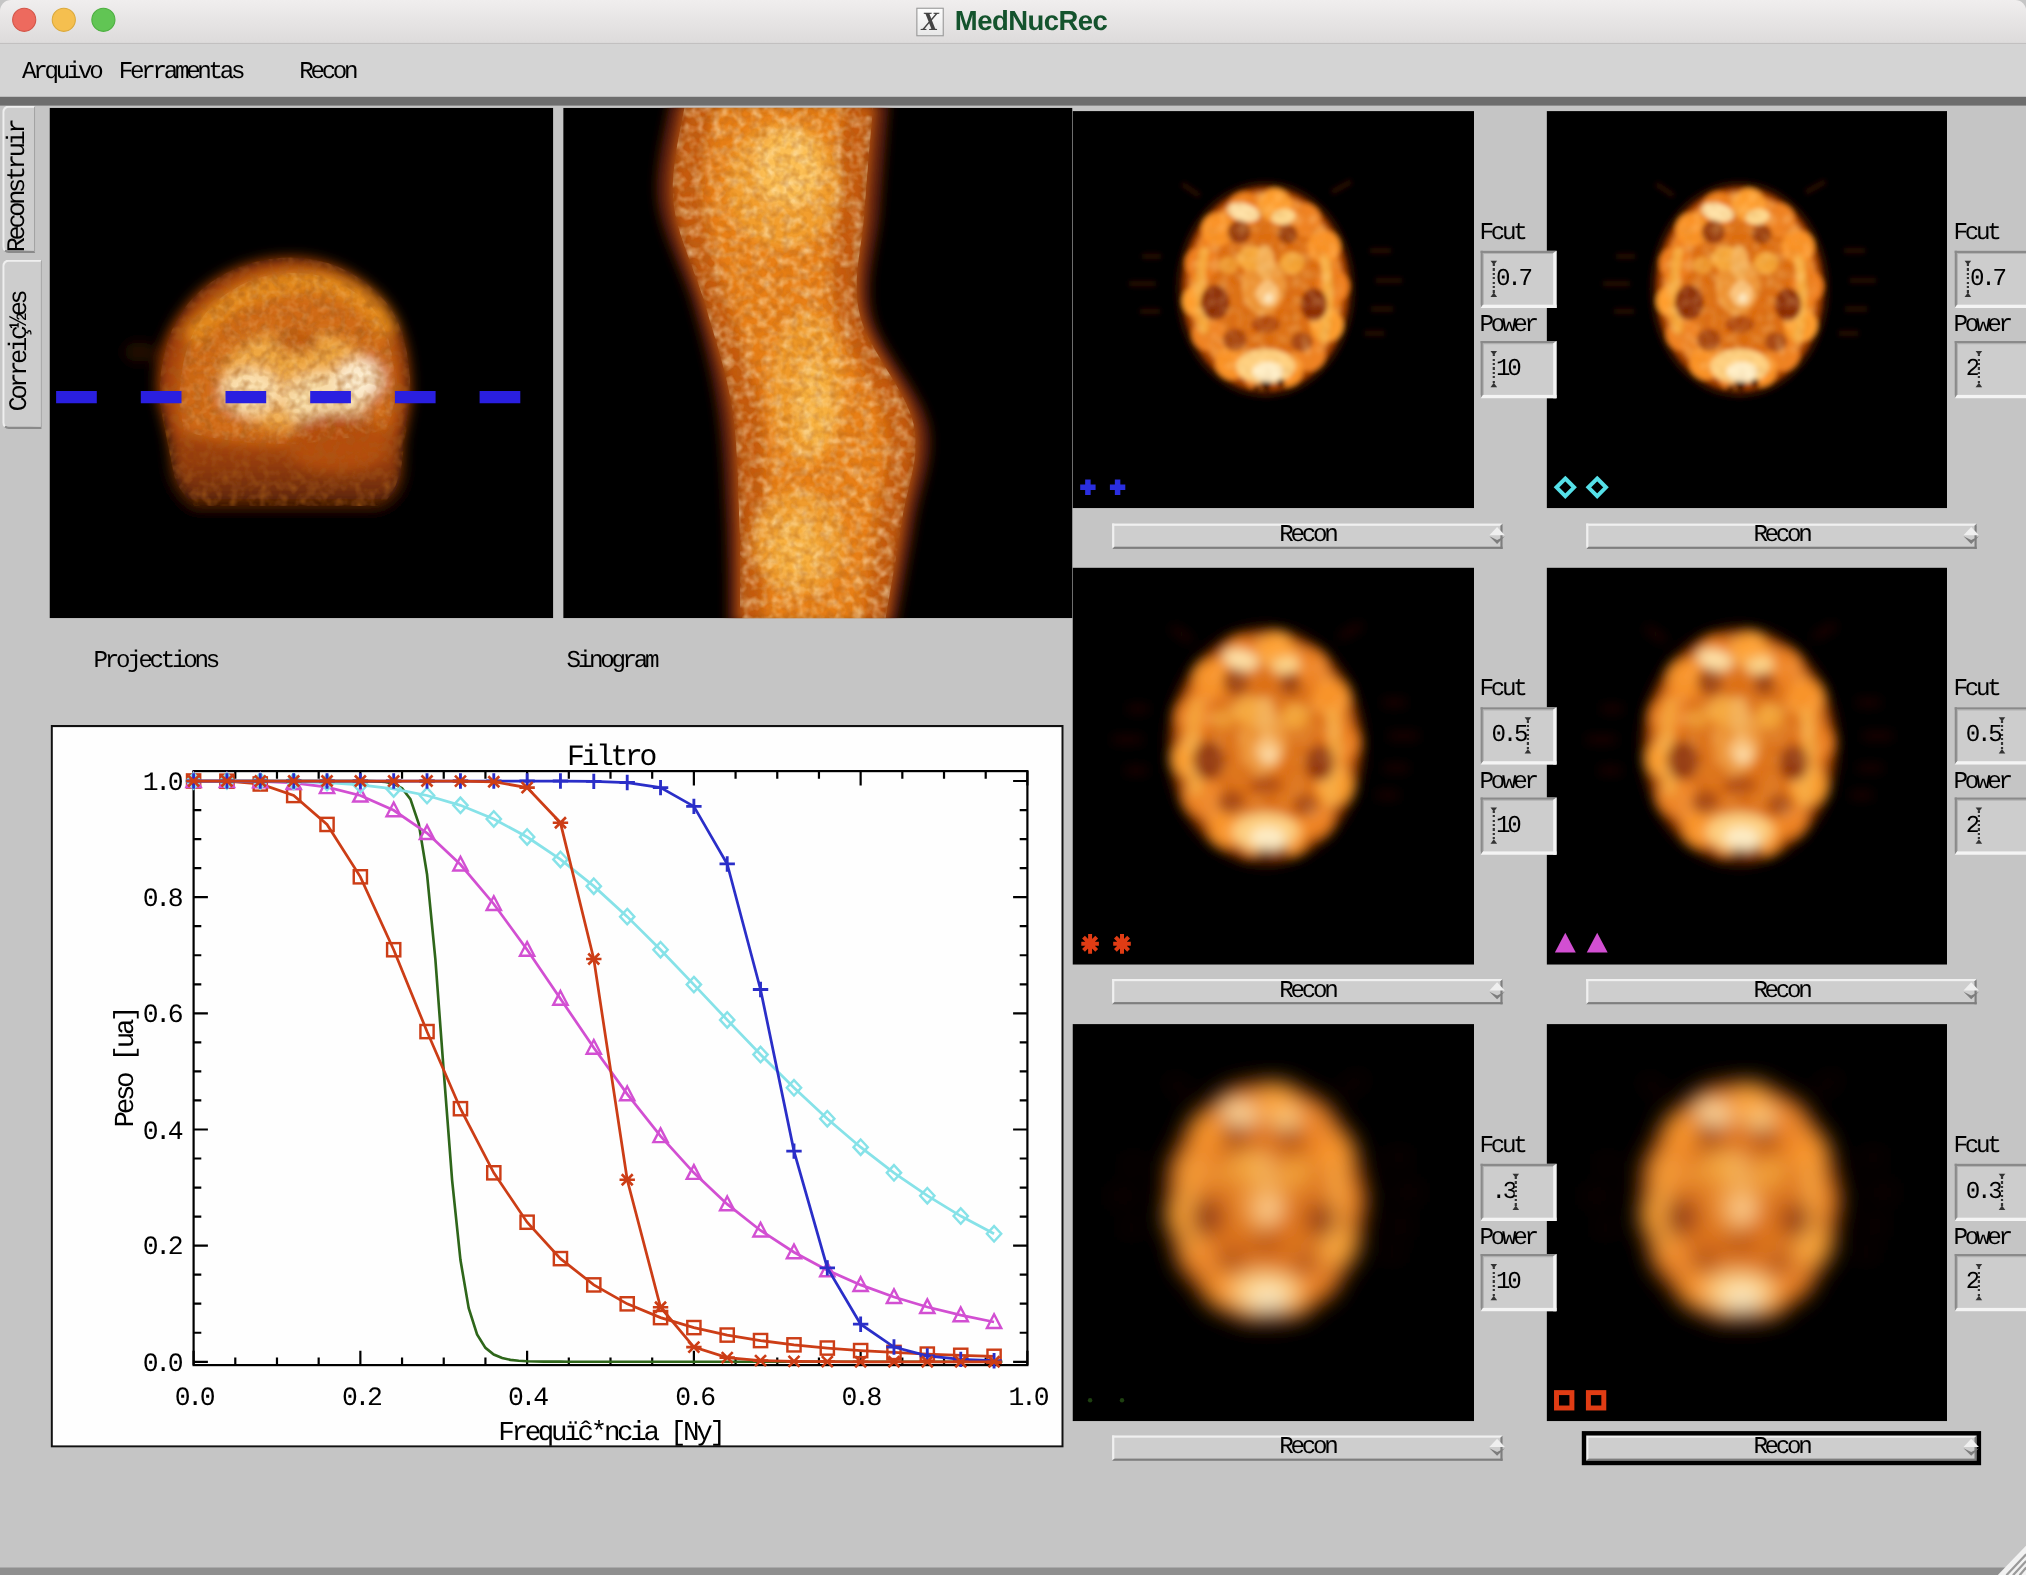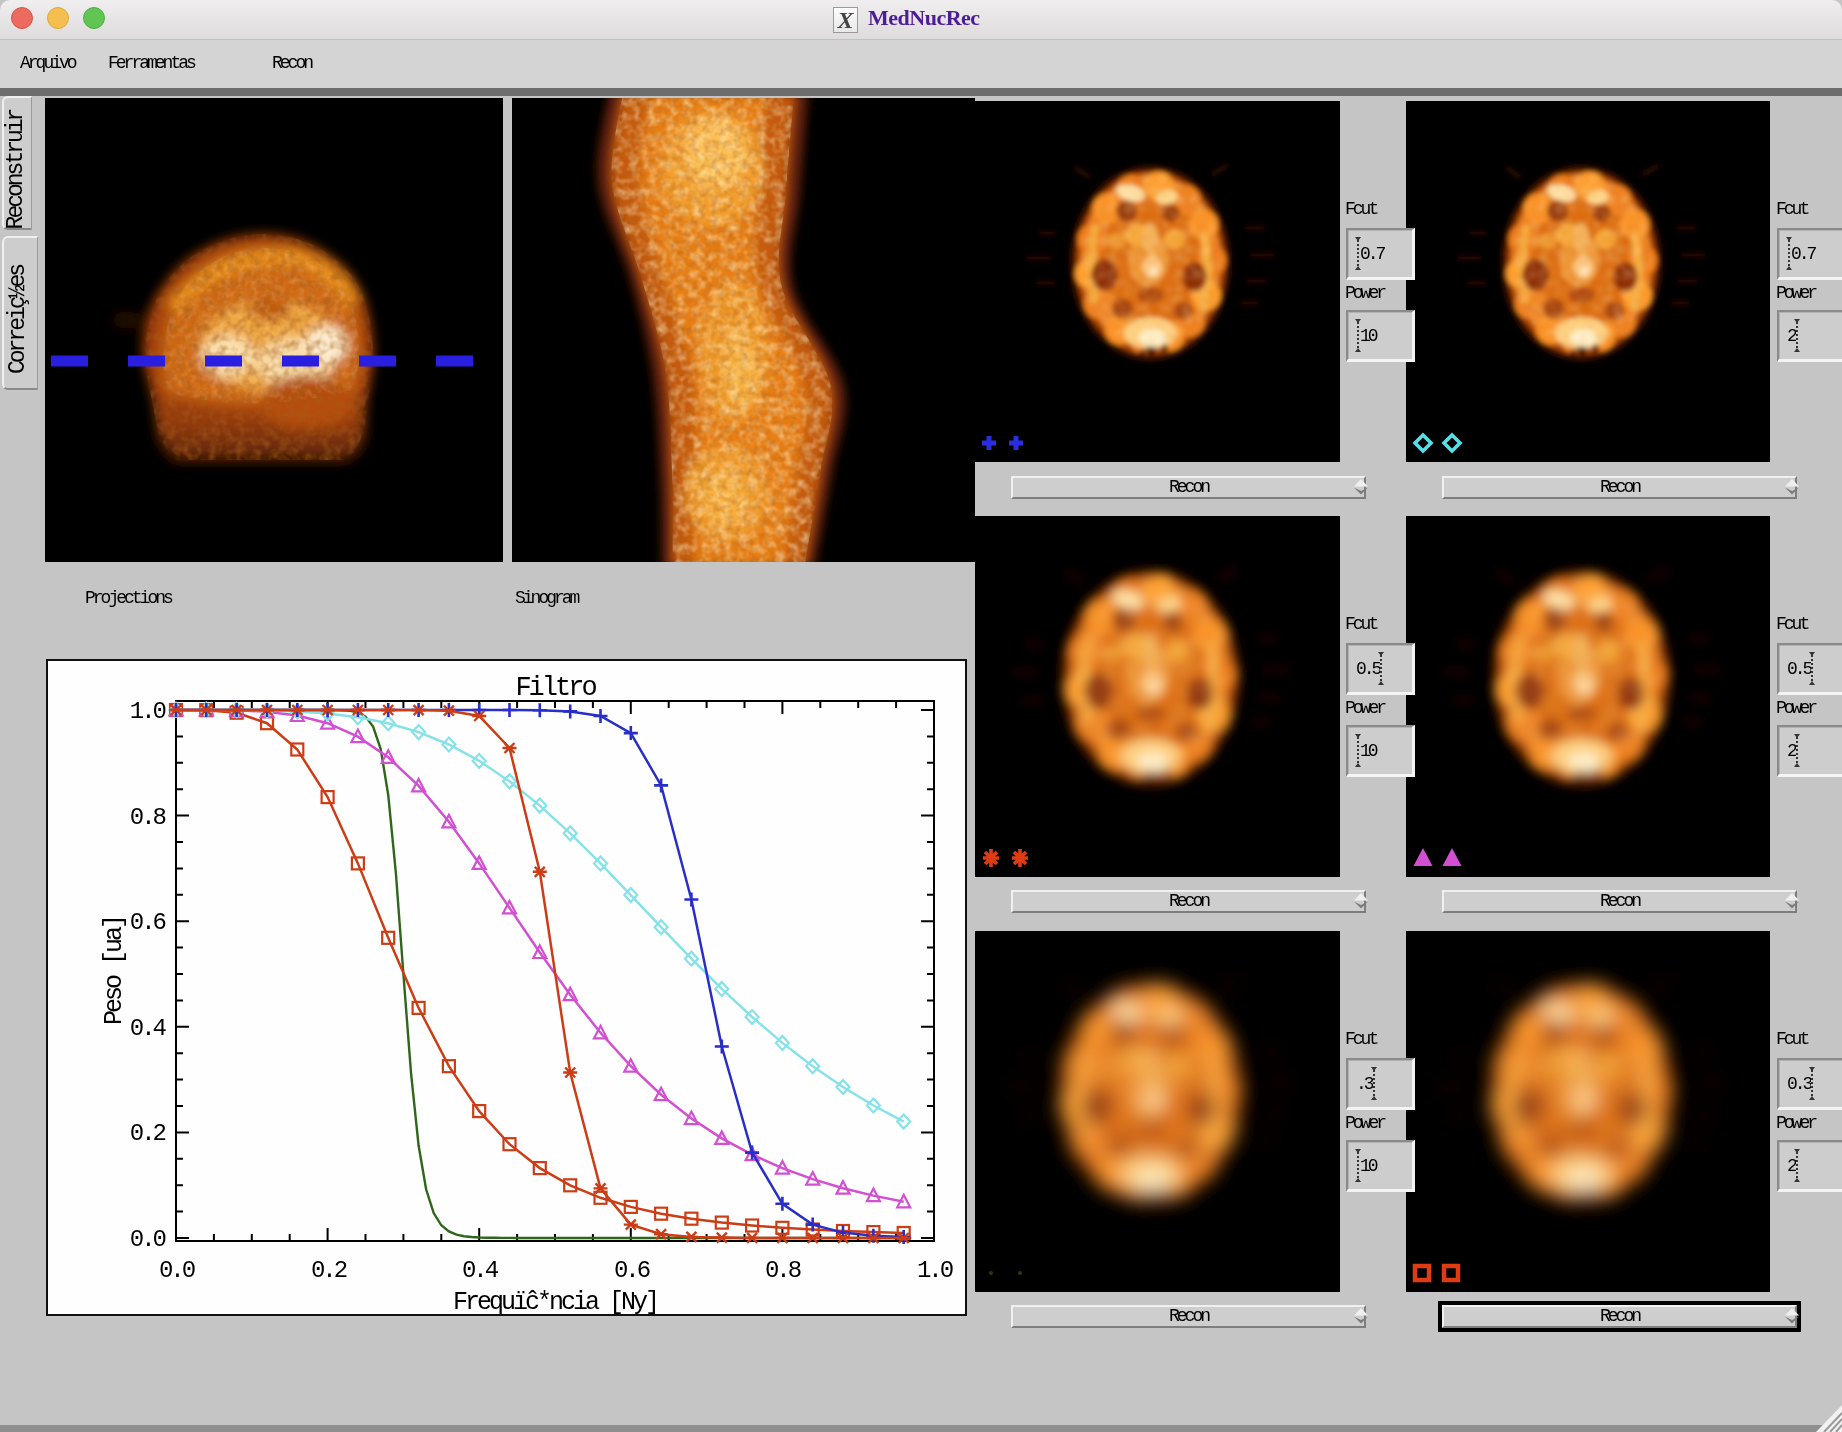--- a/index.html
+++ b/index.html
@@ -1,36 +1,36 @@
 <!DOCTYPE html>
 <html><head><meta charset="utf-8"><style>
 html,body{margin:0;padding:0;width:1842px;height:1432px;overflow:hidden;background:#c5c5c5;}
 *{box-sizing:border-box;-webkit-font-smoothing:antialiased;}
-.t{font-family:"Liberation Mono",monospace;font-size:18px;letter-spacing:-3px;color:#000;white-space:pre;}
+.t{font-family:"Liberation Mono",monospace;font-size:22px;letter-spacing:-3px;color:#000;white-space:pre;}
 .pt{font-family:"Liberation Mono",monospace;font-size:24px;letter-spacing:-3px;fill:#000;}
 .abs{position:absolute;}
 .titlebar{position:absolute;left:0;top:0;width:1842px;height:40px;background:linear-gradient(#f0eeee,#dddbdb);border-bottom:1px solid #c2c0c0;border-radius:10px 10px 0 0;}
 .light{position:absolute;top:7px;width:22px;height:22px;border-radius:50%;}
 .menubar{position:absolute;left:0;top:40px;width:1842px;height:48px;background:#d4d4d4;}
 .sep{position:absolute;left:0;top:88px;width:1842px;height:8px;background:#6d6d6d;}
 .btn{position:absolute;background:#cecece;border-top:2px solid #f0f0f0;border-left:2px solid #f0f0f0;border-bottom:2px solid #7e7e7e;border-right:2px solid #7e7e7e;text-align:center;margin-left:32px;}
 .inp{position:absolute;width:69px;height:52px;background:#cdcdcd;border-top:2px solid #8a8a8a;border-left:2px solid #8a8a8a;border-bottom:3px solid #f4f4f4;border-right:3px solid #f4f4f4;box-shadow:inset 1px 1px 0 #b2b2b2;padding-left:8px;display:flex;align-items:center;}
 .tab{position:absolute;background:#cdcdcd;border-top:2px solid #efefef;border-left:2px solid #efefef;border-bottom:2px solid #8a8a8a;border-right:1px solid #9a9a9a;border-radius:6px 0 0 6px;}
 .vtext{position:absolute;transform:rotate(-90deg);transform-origin:center;font-family:"Liberation Mono",monospace;font-size:23px;letter-spacing:-3px;color:#000;white-space:pre;text-align:center;}
 .cur{display:inline-block;position:relative;width:2px;height:27px;background:repeating-linear-gradient(#333 0 2px,#cdcdcd 2px 4px);margin:0 1px;}
 .cur:before{content:"";position:absolute;left:-2px;top:-3px;border:3px solid transparent;border-top:4px solid #333;}
 .cur:after{content:"";position:absolute;left:-2px;bottom:-3px;border:3px solid transparent;border-bottom:4px solid #333;}
 .dia{position:absolute;width:20px;height:20px;}
 </style></head><body>
 <div class="titlebar"></div>
 <div class="light" style="left:11px;background:#ed6a5e;border:1px solid #d35548;"></div>
 <div class="light" style="left:47px;background:#f5bf4f;border:1px solid #dba93b;"></div>
 <div class="light" style="left:83px;background:#61c554;border:1px solid #4caf3f;"></div>
 <div class="abs" style="left:833px;top:7px;width:25px;height:26px;background:linear-gradient(#fdfdfd,#e8e8e8);border:1px solid #9a9a9a;text-align:center;font-family:'Liberation Serif',serif;font-style:italic;font-weight:bold;font-size:24px;line-height:25px;color:#444;">X</div>
-<div class="abs" style="left:868px;top:5px;font-family:Liberation Serif, serif;font-weight:bold;font-size:22px;letter-spacing:-0.5px;color:#4c1d95;">MedNucRec</div>
+<div class="abs" style="left:868px;top:5px;font-family:Liberation Sans, sans-serif;font-weight:bold;font-size:25px;letter-spacing:-0.5px;color:#14532d;">MedNucRec</div>
 <div class="menubar"></div>
 <div class="sep"></div>
 <div class="t abs" style="left:20px;top:53px;">Arquivo</div>
 <div class="t abs" style="left:108px;top:53px;">Ferramentas</div>
 <div class="t abs" style="left:272px;top:53px;">Recon</div>
 <div class="tab" style="left:2px;top:96px;width:30px;height:134px;"></div>
 <div class="vtext" style="left:-59px;top:157px;width:150px;">Reconstruir</div>
 <div class="tab" style="left:2px;top:236px;width:36px;height:154px;"></div>
 <div class="vtext" style="left:-62px;top:307px;width:160px;">Correiç½es</div>
 <svg style="position:absolute;left:45px;top:98px" width="458" height="464" viewBox="0 0 458 464">

